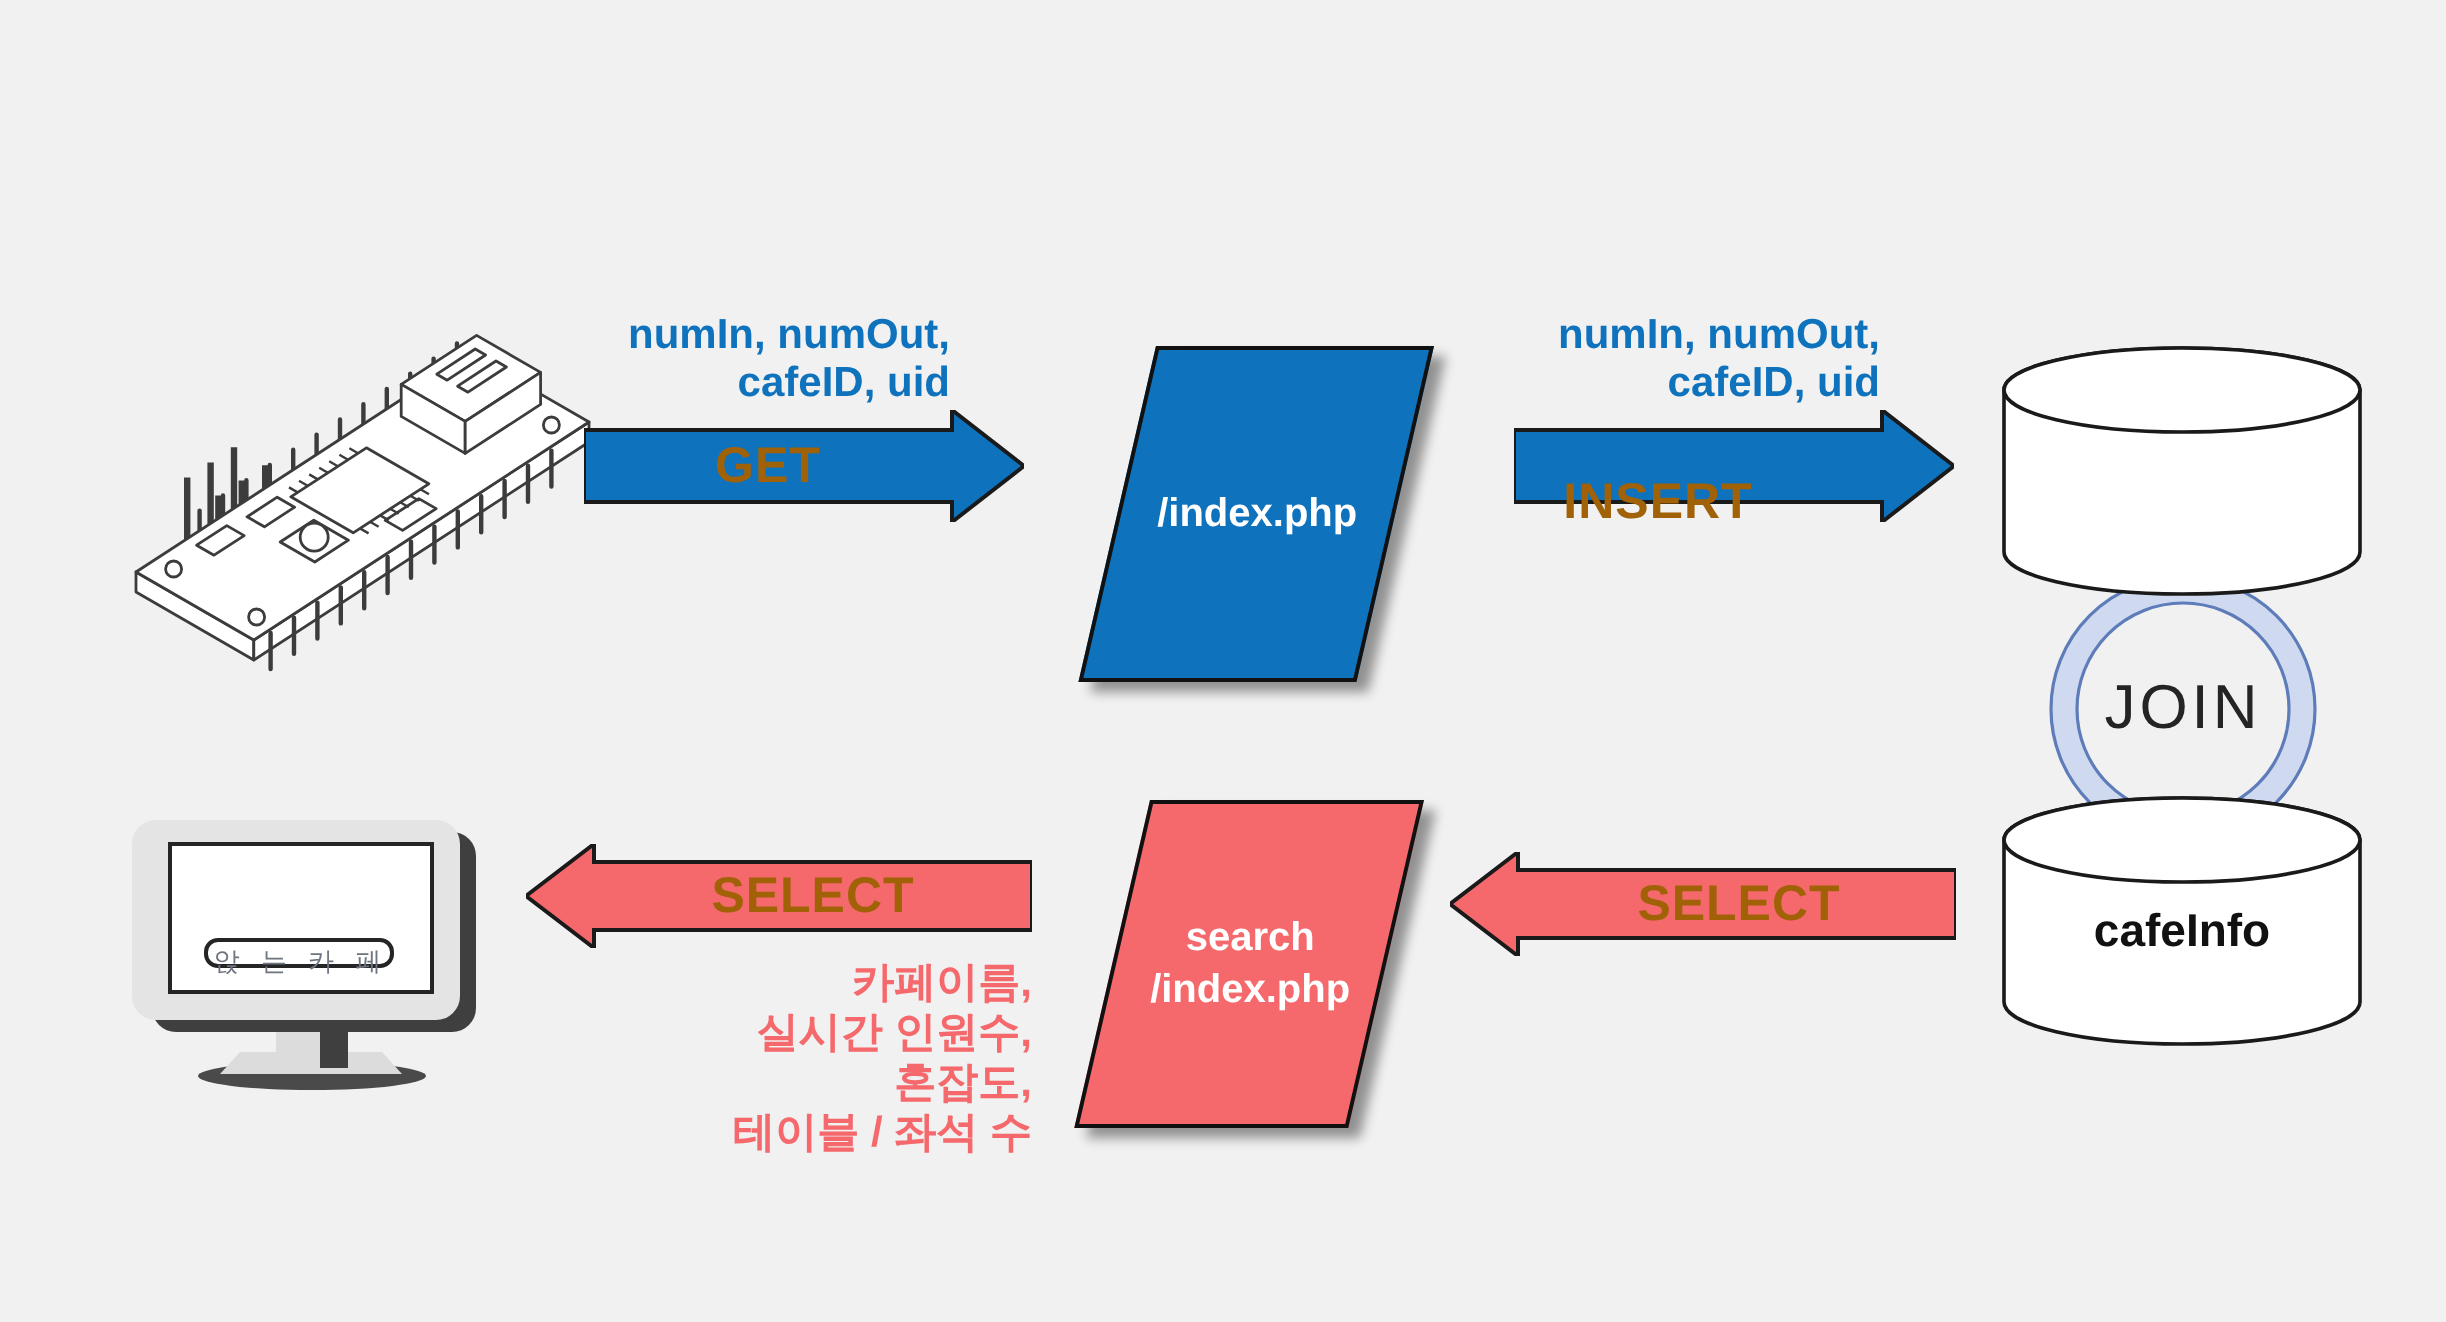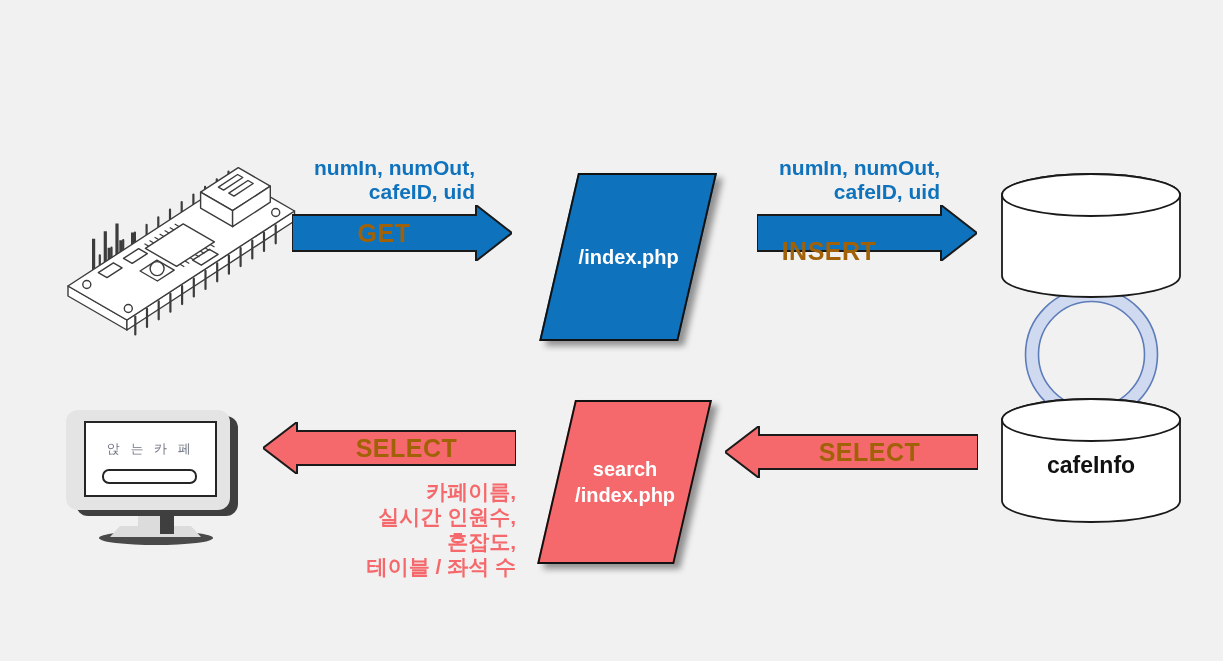--- a/index.html
+++ b/index.html
@@ -24,21 +24,21 @@
     display:flex; align-items:center; justify-content:center;
   }
   .para.blue { background:#0F72BC; }
   .para.red  { background:#F5696C; }
   .para-label {
     transform:skewX(13deg); color:#fff; font-weight:bold;
     font-size:20px; line-height:26px; text-align:center;
   }
   .db-label   { font-weight:bold; font-size:23px; color:#111; text-align:center; }
   .join-label { font-size:31px; color:#242424; letter-spacing:2px; text-align:center; font-weight:400; }
-  .screen-title { color:#6E7480; font-size:13px; letter-spacing:3.5px; text-align:center; }
+  .screen-title { color:#6E7480; font-size:13px; letter-spacing:3.5px; text-align:center;margin-top:32px; }
   svg { display:block; }
 </style>
 </head>
 <body>
 
 <div class="stage">
 
   <svg class="abs" style="left:0;top:0" width="330" height="380" viewBox="0 0 330 380">
     <g transform="translate(2,-22)" stroke="#3C3C3C" stroke-width="1.4" fill="#fff" stroke-linejoin="round">
 
@@ -112,20 +112,21 @@
   <svg class="abs" style="left:1021px;top:284px;z-index:1" width="141" height="141" viewBox="0 0 141 141">
     <circle cx="70.5" cy="70.5" r="66" fill="#CFDAF0" stroke="#5D7CB9" stroke-width="1.6"></circle>
     <circle cx="70.5" cy="70.5" r="53" fill="#F1F1F1" stroke="#5D7CB9" stroke-width="1.6"></circle>
   </svg>
 
   <svg class="abs" style="left:999px;top:172px;z-index:2" width="184" height="127" viewBox="0 0 184 127">
     <path d="M3,23 A89,21 0 0 1 181,23 L181,104 A89,21 0 0 1 3,104 Z" fill="#fff" stroke="#1A1A1A" stroke-width="1.8"></path>
     <ellipse cx="92" cy="23" rx="89" ry="21" fill="#fff" stroke="#1A1A1A" stroke-width="1.8"></ellipse>
   </svg>
 
+  <div class="abs join-label" style="left:1026px;top:336px;width:131px;z-index:3;">JOIN</div>
 
   <svg class="abs" style="left:999px;top:397px;z-index:2" width="184" height="127" viewBox="0 0 184 127">
     <path d="M3,23 A89,21 0 0 1 181,23 L181,104 A89,21 0 0 1 3,104 Z" fill="#fff" stroke="#1A1A1A" stroke-width="1.8"></path>
     <ellipse cx="92" cy="23" rx="89" ry="21" fill="#fff" stroke="#1A1A1A" stroke-width="1.8"></ellipse>
   </svg>
   <div class="abs db-label" style="left:999px;top:452px;width:184px;z-index:3;">cafeInfo</div>
 
   <svg class="abs" style="left:725px;top:426px" width="253" height="52" viewBox="0 0 253 52">
     <polygon points="253,9 34,9 34,0 0,26 34,52 34,43 253,43" fill="#F5696C" stroke="#1A1A1A" stroke-width="2"></polygon>
   </svg>

